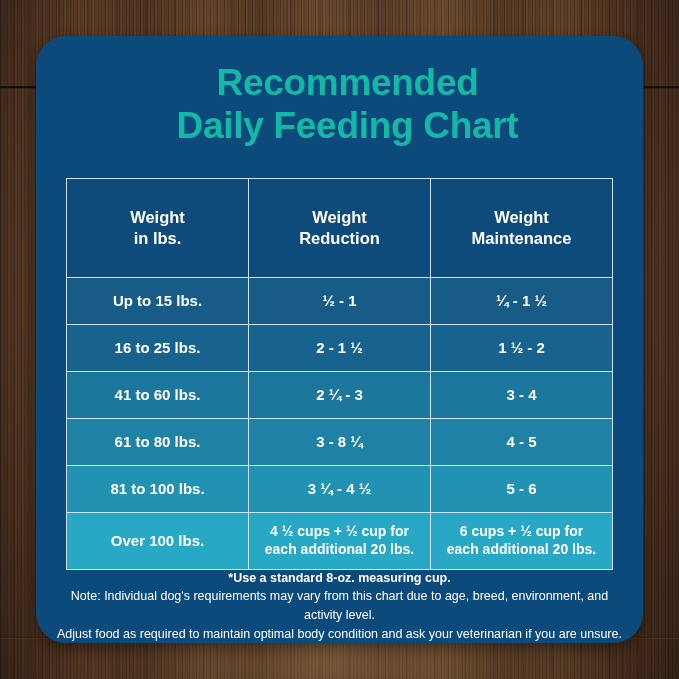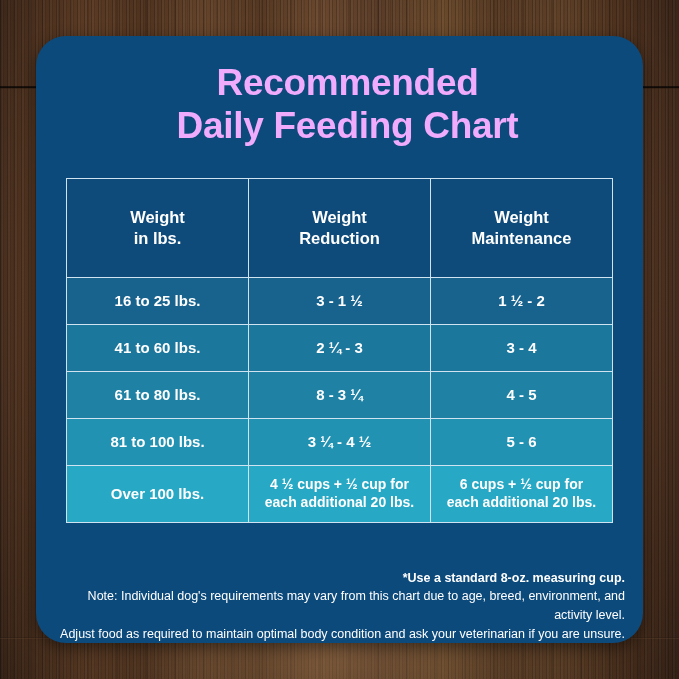--- a/index.html
+++ b/index.html
@@ -54,21 +54,21 @@
 
   
   #card{
     position:absolute;left:36px;top:36px;width:607px;height:607px;
     background:#0d4a7c;border-radius:30px;
     box-shadow:0 5px 16px rgba(0,0,0,0.45);
     overflow:hidden;
   }
 
   #chart-title{
-    margin:26px 0 0 16px;text-align:center;color:#f0abfc;
+    margin:26px 0 0 16px;text-align:center;color:#14b8a6;
     font-size:37px;line-height:1.16;font-weight:bold;
     letter-spacing:-0.3px;
   }
   #chart-title .tline{display:block;}
 
   
   #feeding-table{
     position:absolute;left:30px;top:142px;width:547px;
     border-collapse:collapse;table-layout:fixed;
   }
@@ -90,21 +90,21 @@
   tbody tr.r3 td{background:#1c779d;}
   tbody tr.r4 td{background:#1f82a4;margin-left:7px;}
   tbody tr.r5 td{background:#2292b2;}
   tbody tr.r6 td{background:#27a8c4;height:48px;}
   tbody tr.r6 td.wide{font-size:14px;line-height:1.26;margin-top:41px;}
   tbody td span.l{display:block;}
 
   
   #footnotes{
     position:absolute;left:18px;right:18px;top:533px;
-    text-align:right;color:#ffffff;
+    text-align:center;color:#ffffff;
   }
   #note-cup{font-size:12.5px;font-weight:bold;line-height:1.45;}
   .note-line{font-size:12.5px;line-height:1.5;}
 </style>
 </head>
 <body>
 
 <div id="wood-bg">
   <div class="wood-base"></div>
   <div class="wood-grain"></div>
@@ -133,42 +133,51 @@
           <span>Weight</span>
           <span>Reduction</span>
         </th>
         <th>
           <span>Weight</span>
           <span>Maintenance</span>
         </th>
       </tr>
     </thead>
     <tbody>
+      <tr class="r0">
+        <td>Up to 15 lbs.</td>
+        <td>
+            <span class="l">½ - 1</span>
+          </td>
+        <td>
+            <span class="l">¼ - 1 ½</span>
+          </td>
+      </tr>
       <tr class="r1">
         <td>16 to 25 lbs.</td>
         <td>
-            <span class="l">3 - 1 ½</span>
+            <span class="l">2 - 1 ½</span>
           </td>
         <td>
             <span class="l">1 ½ - 2</span>
           </td>
       </tr>
       <tr class="r3">
         <td>41 to 60 lbs.</td>
         <td>
             <span class="l">2 ¼ - 3</span>
           </td>
         <td>
             <span class="l">3 - 4</span>
           </td>
       </tr>
       <tr class="r4">
         <td>61 to 80 lbs.</td>
         <td>
-            <span class="l">8 - 3 ¼</span>
+            <span class="l">3 - 8 ¼</span>
           </td>
         <td>
             <span class="l">4 - 5</span>
           </td>
       </tr>
       <tr class="r5">
         <td>81 to 100 lbs.</td>
         <td>
             <span class="l">3 ¼ - 4 ½</span>
           </td>

